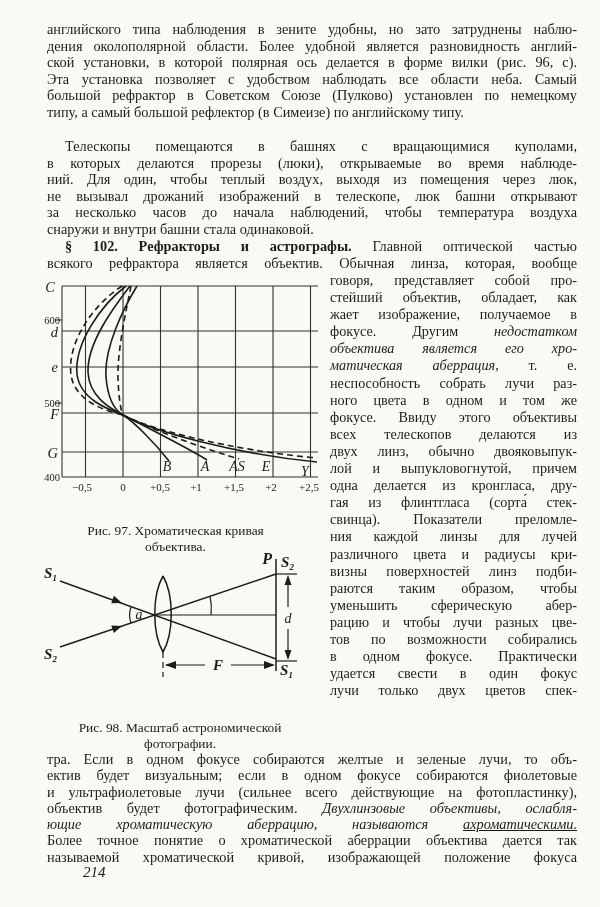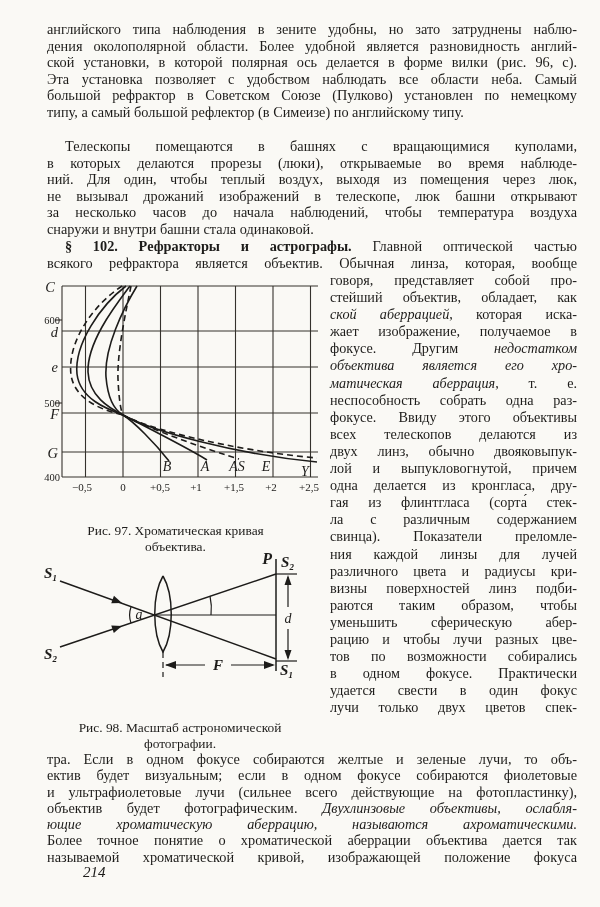--- a/index.html
+++ b/index.html
@@ -10,21 +10,21 @@
   #para1{top:21px;}
   #para2{top:138px;}
   #para3{top:238px;}
   #column{left:330px;top:272px;width:247px;line-height:17.1px;font-size:14.2px;}
   #para4{top:751px;line-height:16.3px;}
   .tline{text-align:justify;text-align-last:justify;}
   .tline.tlast{text-align-last:left;}
   .tline.indent{text-indent:18px;}
   .tline b{font-weight:bold;}
   .tline i{font-style:italic;}
-  i.u{}
+  i.u{text-decoration:underline;}
   .caption{text-align:center;font-size:13.4px;line-height:16px;margin-top:20px;}
   .caption .tline{text-align:center;text-align-last:center;}
   #fig97{left:33px;top:280px;width:290px;height:215px;}
   #cap97{left:38px;top:503px;width:275px;}
   #fig98{left:38px;top:549px;width:265px;height:135px;}
   #cap98{left:40px;top:700px;width:280px;}
   #pageno{left:47px;top:864px;font-style:italic;font-size:15px;margin-left:36px;}
   svg{display:block;}
   svg .grid{stroke:#35322d;stroke-width:1.1;fill:none;}
   svg .curve{stroke:#1d1c1a;stroke-width:1.6;fill:none;}
@@ -63,33 +63,32 @@
     </div>
 
   <div id="para3" class="block fw">
       <div class="tline indent"><b>§ 102. Рефракторы и астрографы.</b> Главной оптической частью</div>
       <div class="tline">всякого рефрактора является объектив. Обычная линза, которая, вообще</div>
     </div>
 
   <div id="column" class="block">
       <div class="tline">говоря, представляет собой про-</div>
       <div class="tline">стейший объектив, обладает, как</div>
-      <div class="tline"><i>ской аберрацией</i>, которая иска-</div>
       <div class="tline">жает изображение, получаемое в</div>
       <div class="tline">фокусе. Другим <i>недостатком</i></div>
       <div class="tline"><i>объектива является его хро-</i></div>
       <div class="tline"><i>матическая аберрация</i>, т. е.</div>
-      <div class="tline">неспособность собрать одна раз-</div>
+      <div class="tline">неспособность собрать лучи раз-</div>
+      <div class="tline">ного цвета в одном и том же</div>
       <div class="tline">фокусе. Ввиду этого объективы</div>
       <div class="tline">всех телескопов делаются из</div>
       <div class="tline">двух линз, обычно двояковыпук-</div>
       <div class="tline">лой и выпукловогнутой, причем</div>
       <div class="tline">одна делается из кронгласа, дру-</div>
       <div class="tline">гая из флинтгласа (сорта́ стек-</div>
-      <div class="tline">ла с различным содержанием</div>
       <div class="tline">свинца). Показатели преломле-</div>
       <div class="tline">ния каждой линзы для лучей</div>
       <div class="tline">различного цвета и радиусы кри-</div>
       <div class="tline">визны поверхностей линз подби-</div>
       <div class="tline">раются таким образом, чтобы</div>
       <div class="tline">уменьшить сферическую абер-</div>
       <div class="tline">рацию и чтобы лучи разных цве-</div>
       <div class="tline">тов по возможности собирались</div>
       <div class="tline">в одном фокусе. Практически</div>
       <div class="tline">удается свести в один фокус</div>

